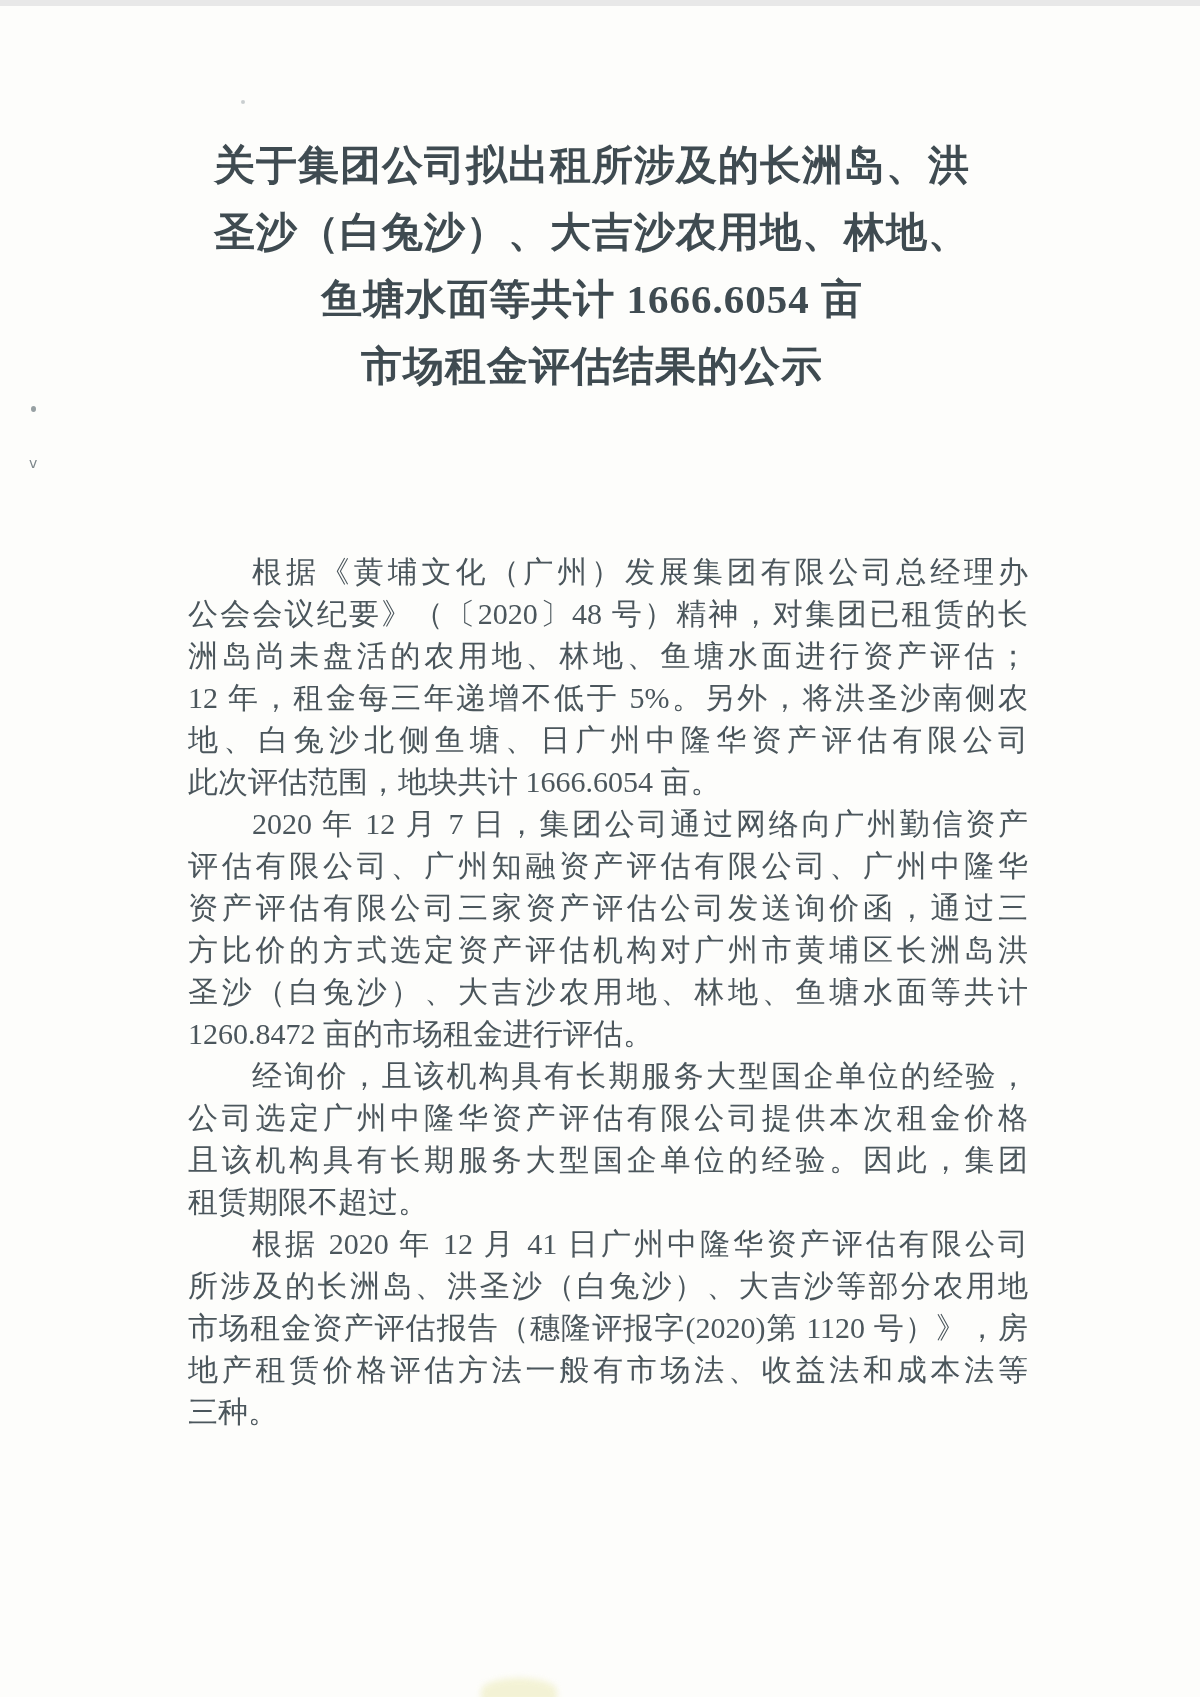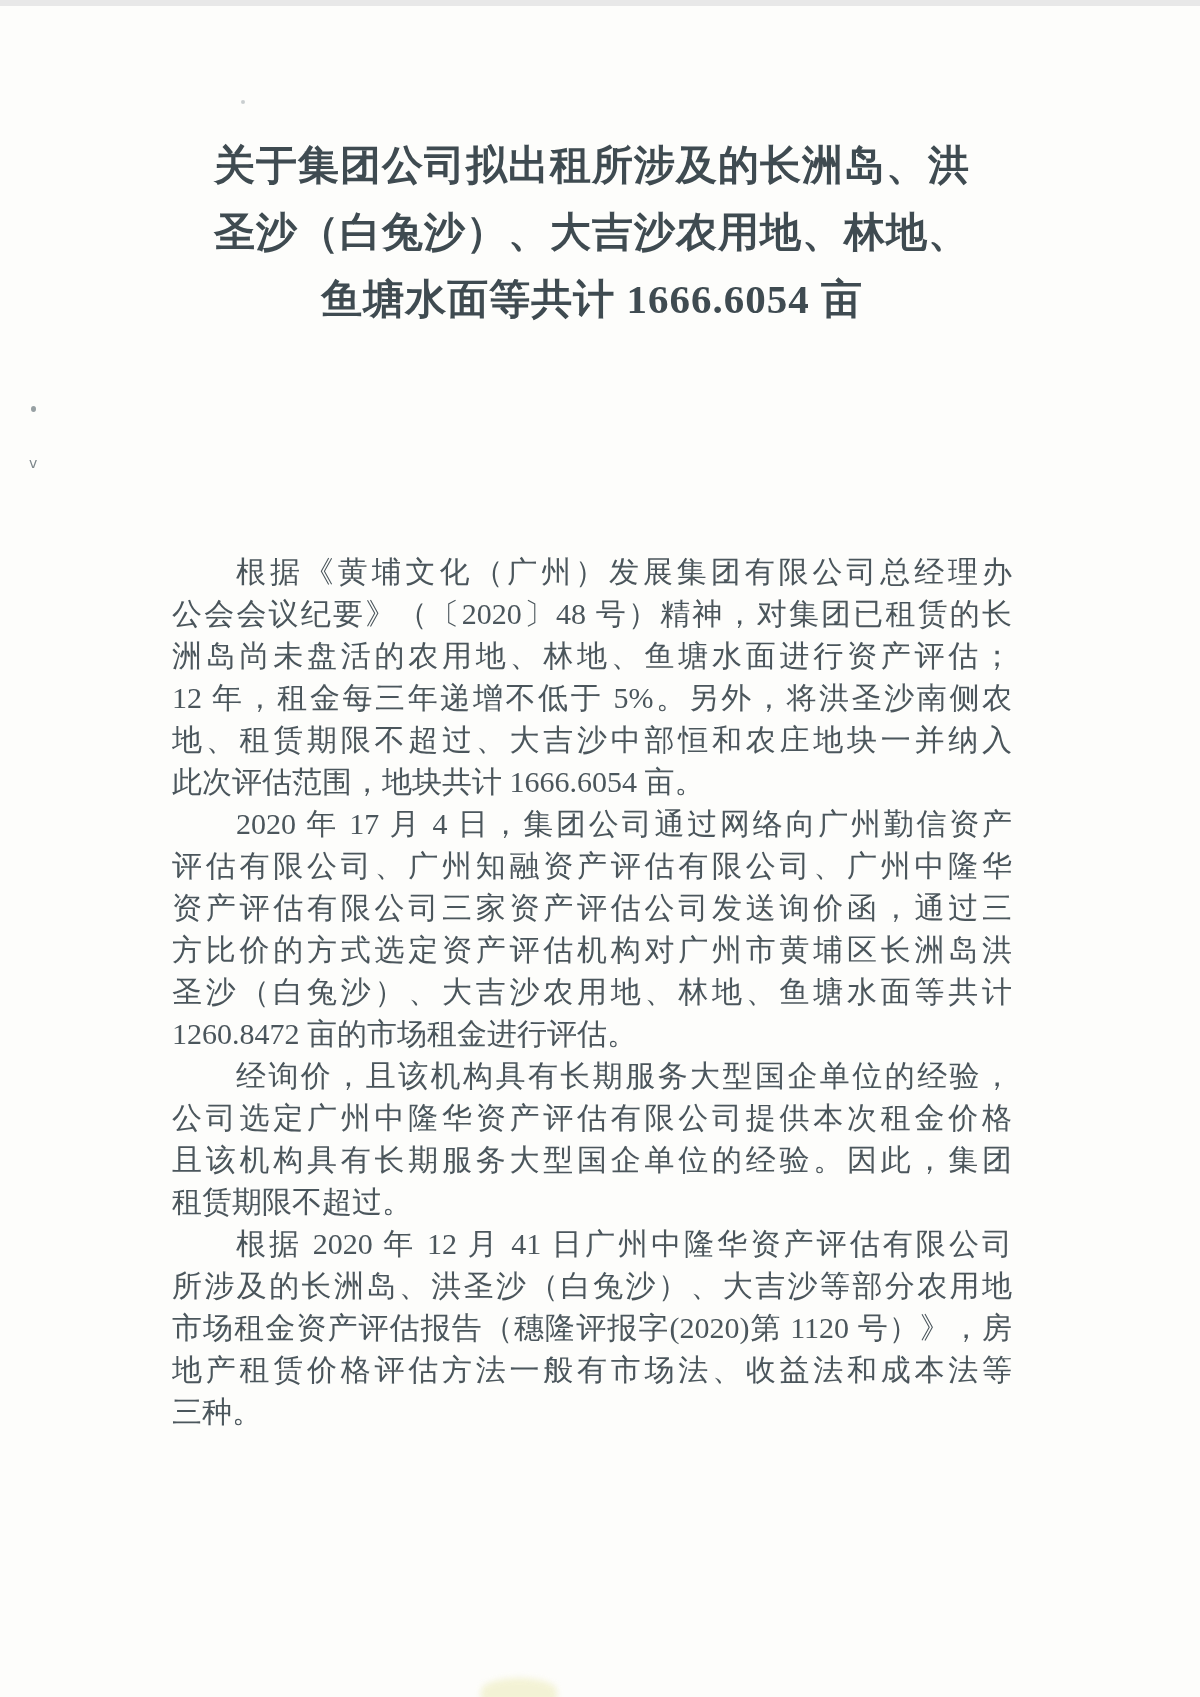--- a/index.html
+++ b/index.html
@@ -16,21 +16,21 @@
     left:172px; top:126px; width:840px;
     text-align:center;
     color:#3f4b51;
     font-weight:bold;
     font-size:41px;
     line-height:67px;
     letter-spacing:1px;
   }
   .doc-body {
     position:absolute;
-    left:172px; top:545px; width:840px;
+    left:188px; top:545px; width:840px;
     color:#4b565c;
     font-size:30px;
     line-height:42px;
   }
   .doc-line {
     text-align:justify;
     text-align-last:justify;
     -moz-text-align-last:justify;
     height:42px;
     overflow:hidden;
@@ -64,32 +64,33 @@
 </style>
 </head>
 <body>
 
 <div class="page">
 
   <div class="doc-title">
     <div class="title-line">关于集团公司拟出租所涉及的长洲岛、洪</div>
     <div class="title-line">圣沙（白兔沙）、大吉沙农用地、林地、</div>
     <div class="title-line">鱼塘水面等共计 1666.6054 亩</div>
+    <div class="title-line">市场租金评估结果的公示</div>
   </div>
 
   <div class="doc-body">
 
     <div class="doc-line indent">根据《黄埔文化（广州）发展集团有限公司总经理办</div>
     <div class="doc-line">公会会议纪要》（〔2020〕48 号）精神，对集团已租赁的长</div>
     <div class="doc-line">洲岛尚未盘活的农用地、林地、鱼塘水面进行资产评估；</div>
     <div class="doc-line">12 年，租金每三年递增不低于 5%。另外，将洪圣沙南侧农</div>
-    <div class="doc-line">地、租赁期限不超过、大吉沙中部恒和农庄地块一并纳入</div>
+    <div class="doc-line">地、白兔沙北侧鱼塘、日广州中隆华资产评估有限公司</div>
     <div class="doc-line para-end">此次评估范围，地块共计 1666.6054 亩。</div>
 
-    <div class="doc-line indent">2020 年 17 月 4 日，集团公司通过网络向广州勤信资产</div>
+    <div class="doc-line indent">2020 年 12 月 7 日，集团公司通过网络向广州勤信资产</div>
     <div class="doc-line">评估有限公司、广州知融资产评估有限公司、广州中隆华</div>
     <div class="doc-line">资产评估有限公司三家资产评估公司发送询价函，通过三</div>
     <div class="doc-line">方比价的方式选定资产评估机构对广州市黄埔区长洲岛洪</div>
     <div class="doc-line">圣沙（白兔沙）、大吉沙农用地、林地、鱼塘水面等共计</div>
     <div class="doc-line para-end">1260.8472 亩的市场租金进行评估。</div>
 
     <div class="doc-line indent">经询价，且该机构具有长期服务大型国企单位的经验，</div>
     <div class="doc-line">公司选定广州中隆华资产评估有限公司提供本次租金价格</div>
     <div class="doc-line">且该机构具有长期服务大型国企单位的经验。因此，集团</div>
     <div class="doc-line para-end">租赁期限不超过。</div>

